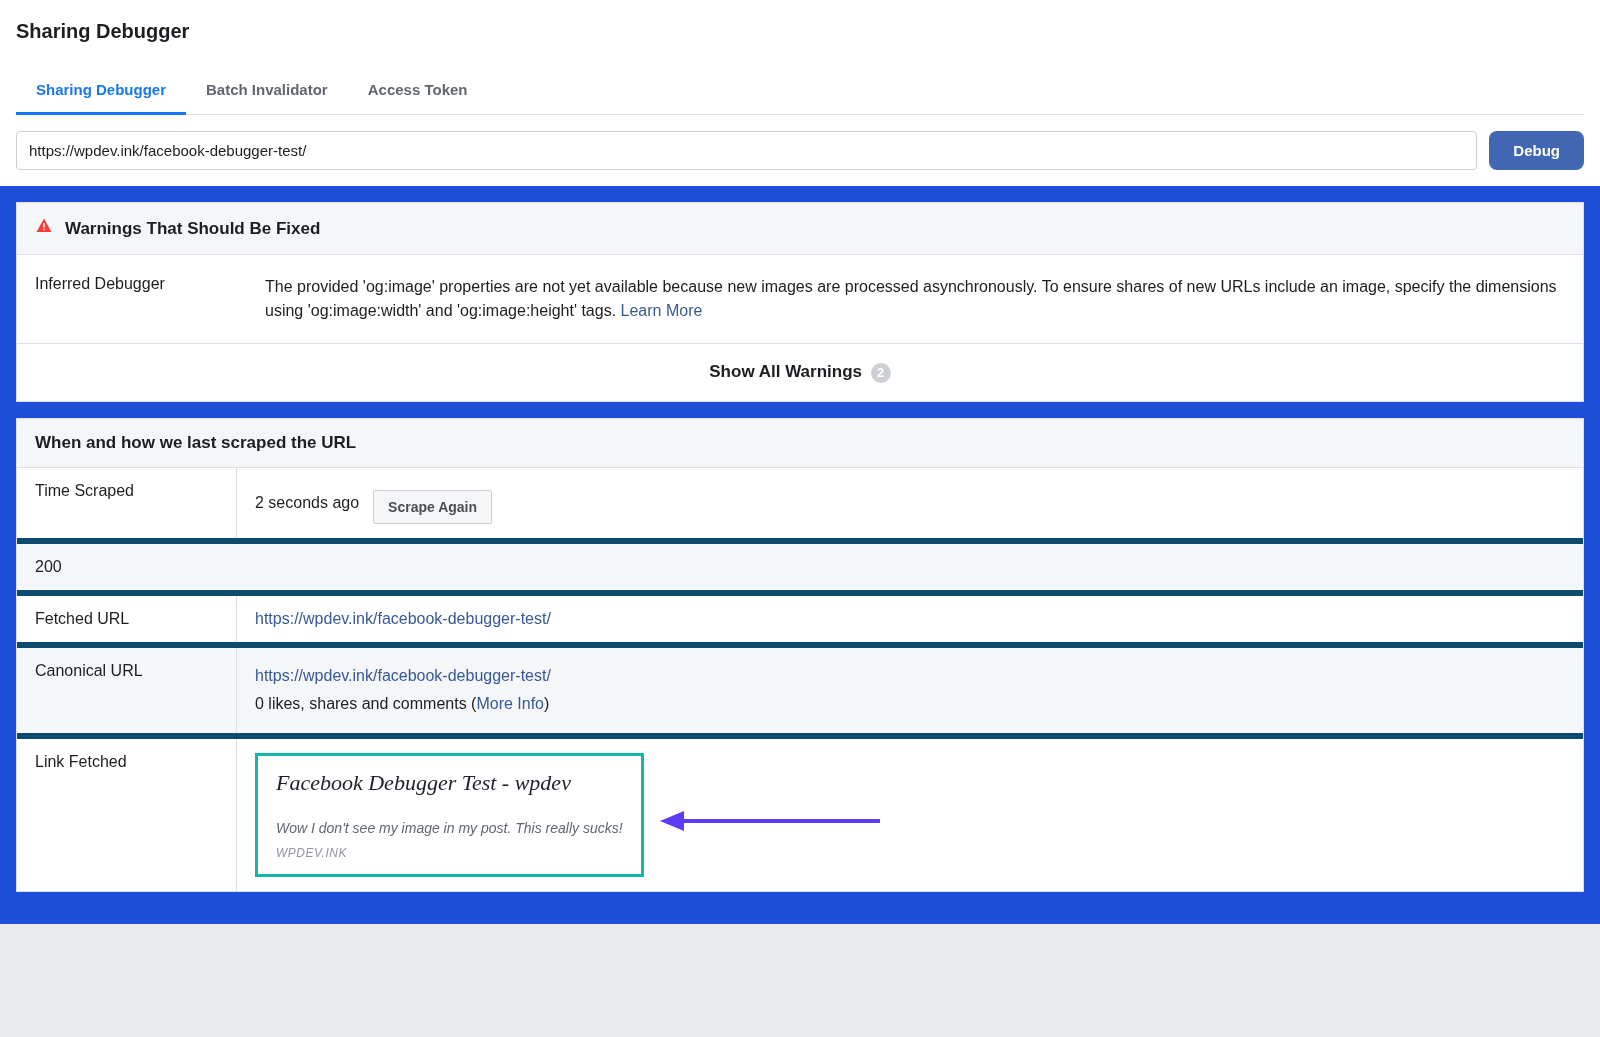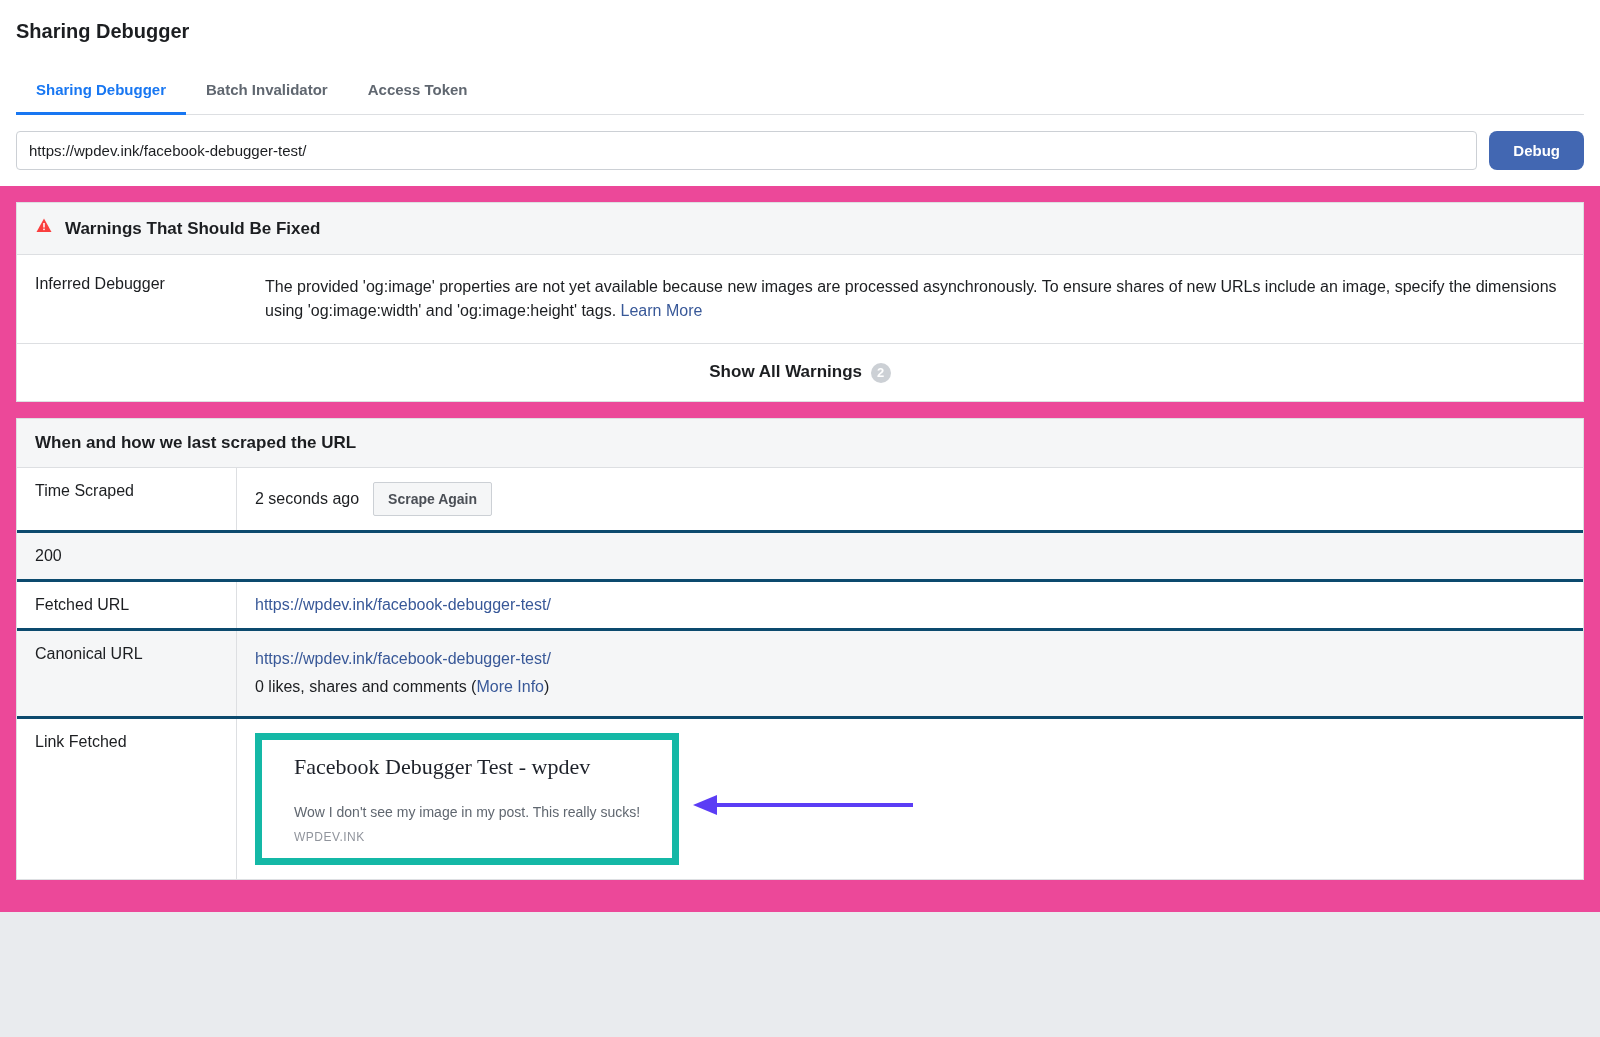--- a/index.html
+++ b/index.html
@@ -54,21 +54,21 @@
   background: #4267b2;
   color: #fff;
   border: none;
   padding: 0 24px;
   font-size: 15px;
   font-weight: 600;
   border-radius: 8px;
   cursor: pointer;
 }
 .content-area {
-  background: #ec4899;
+  background: #1d4ed8;
   padding: 16px 0;
 }
 .card {
   background: #fff;
   border: 1px solid #dddfe2;
   margin: 0 16px 16px 16px;
 }
 .card-header {
   background: #f5f6f7;
   border-bottom: 1px solid #dddfe2;
@@ -125,21 +125,21 @@
   width: 20px;
   height: 20px;
   font-size: 13px;
   font-weight: bold;
   vertical-align: middle;
   margin-left: 4px;
 }
 .info-table { width: 100%; }
 .info-row {
   display: flex;
-  border-bottom: 3px solid #0c4a6e;
+  border-bottom: 6px solid #0c4a6e;
 }
 .info-row:last-child { border-bottom: none; }
 .info-row:nth-child(even) { background: #f5f6f7; }
 .info-label {
   width: 220px;
   flex-shrink: 0;
   padding: 14px 18px;
   font-size: 16px;
   color: #1c1e21;
   border-right: 1px solid #dddfe2;
@@ -156,26 +156,28 @@
 }
 .scrape-btn {
   background: #f5f6f7;
   border: 1px solid #ccd0d5;
   padding: 8px 14px;
   font-size: 14px;
   font-weight: 600;
   color: #4b4f56;
   border-radius: 2px;
   cursor: pointer;
+  margin-top: 8px;
 }
 .preview-card {
-  border: 7px solid #14b8a6;
-  padding: 14px 32px;
+  border: 3px solid #14b8a6;
+  padding: 14px 18px;
   max-width: 720px;
   position: relative;
+  font-style: italic;
 }
 .preview-title {
   font-family: Georgia, serif;
   font-size: 22px;
   color: #1d2129;
   margin-bottom: 8px;
 }
 .preview-desc {
   font-size: 14px;
   color: #606770;

